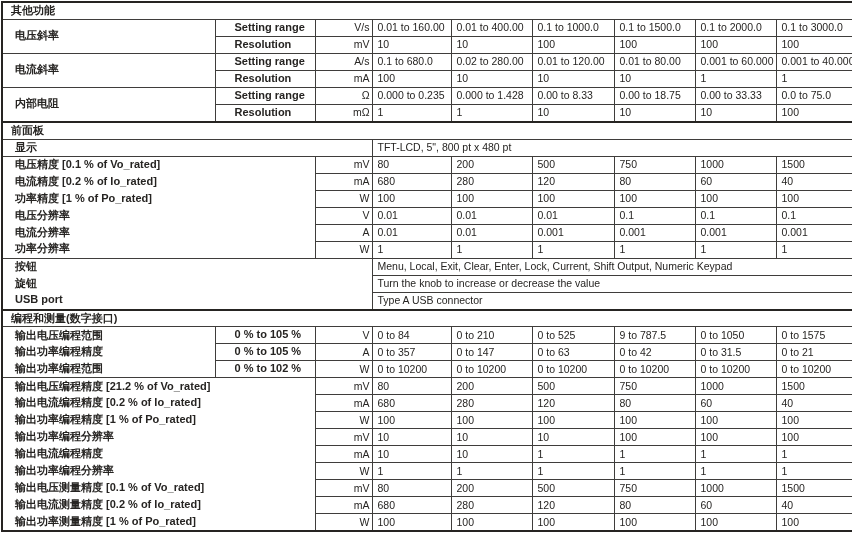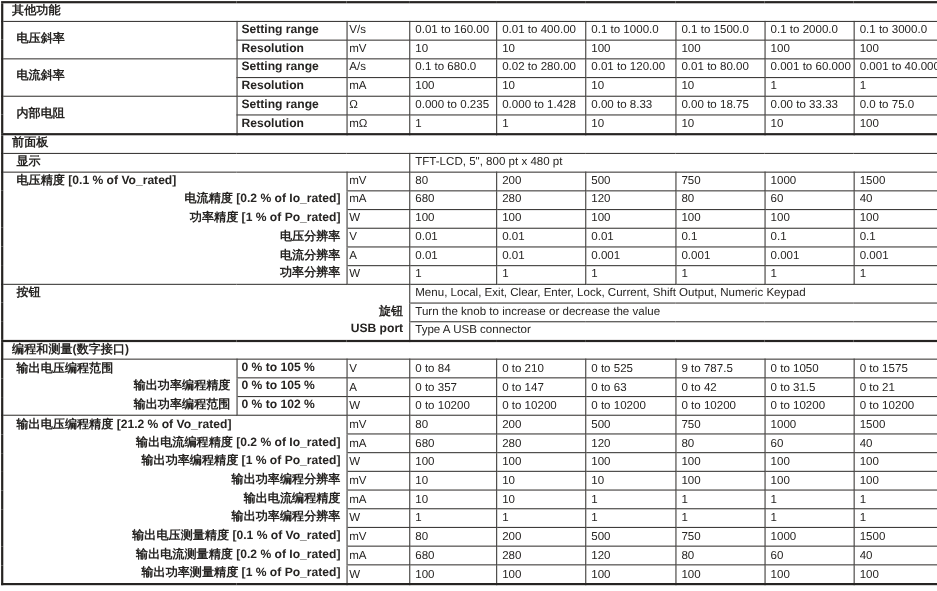--- a/index.html
+++ b/index.html
@@ -33,29 +33,29 @@
     border-top: 2px solid #262422;
   }
   td.label {
     font-weight: bold;
     font-size: 11px;
     padding-left: 12px;
   }
   td.sub {
     font-weight: bold;
     font-size: 11px;
-    padding-left: 4px;
+    padding-left: 19px;
   }
   td.unit {
-    text-align: left;
+    text-align: right;
     padding: 1px 2px;
   }
   td.val { text-align: left; }
   
-  td.nt { border-top: none; text-align: right; }
+  td.nt { border-top: none; }
   td.nb { border-bottom: none; margin-top: 32px; }
 </style>
 </head>
 <body>
 
 <table class="spec">
   <colgroup>
       <col style="width: 213px;">
       <col style="width: 100px;">
       <col style="width: 57px;">

